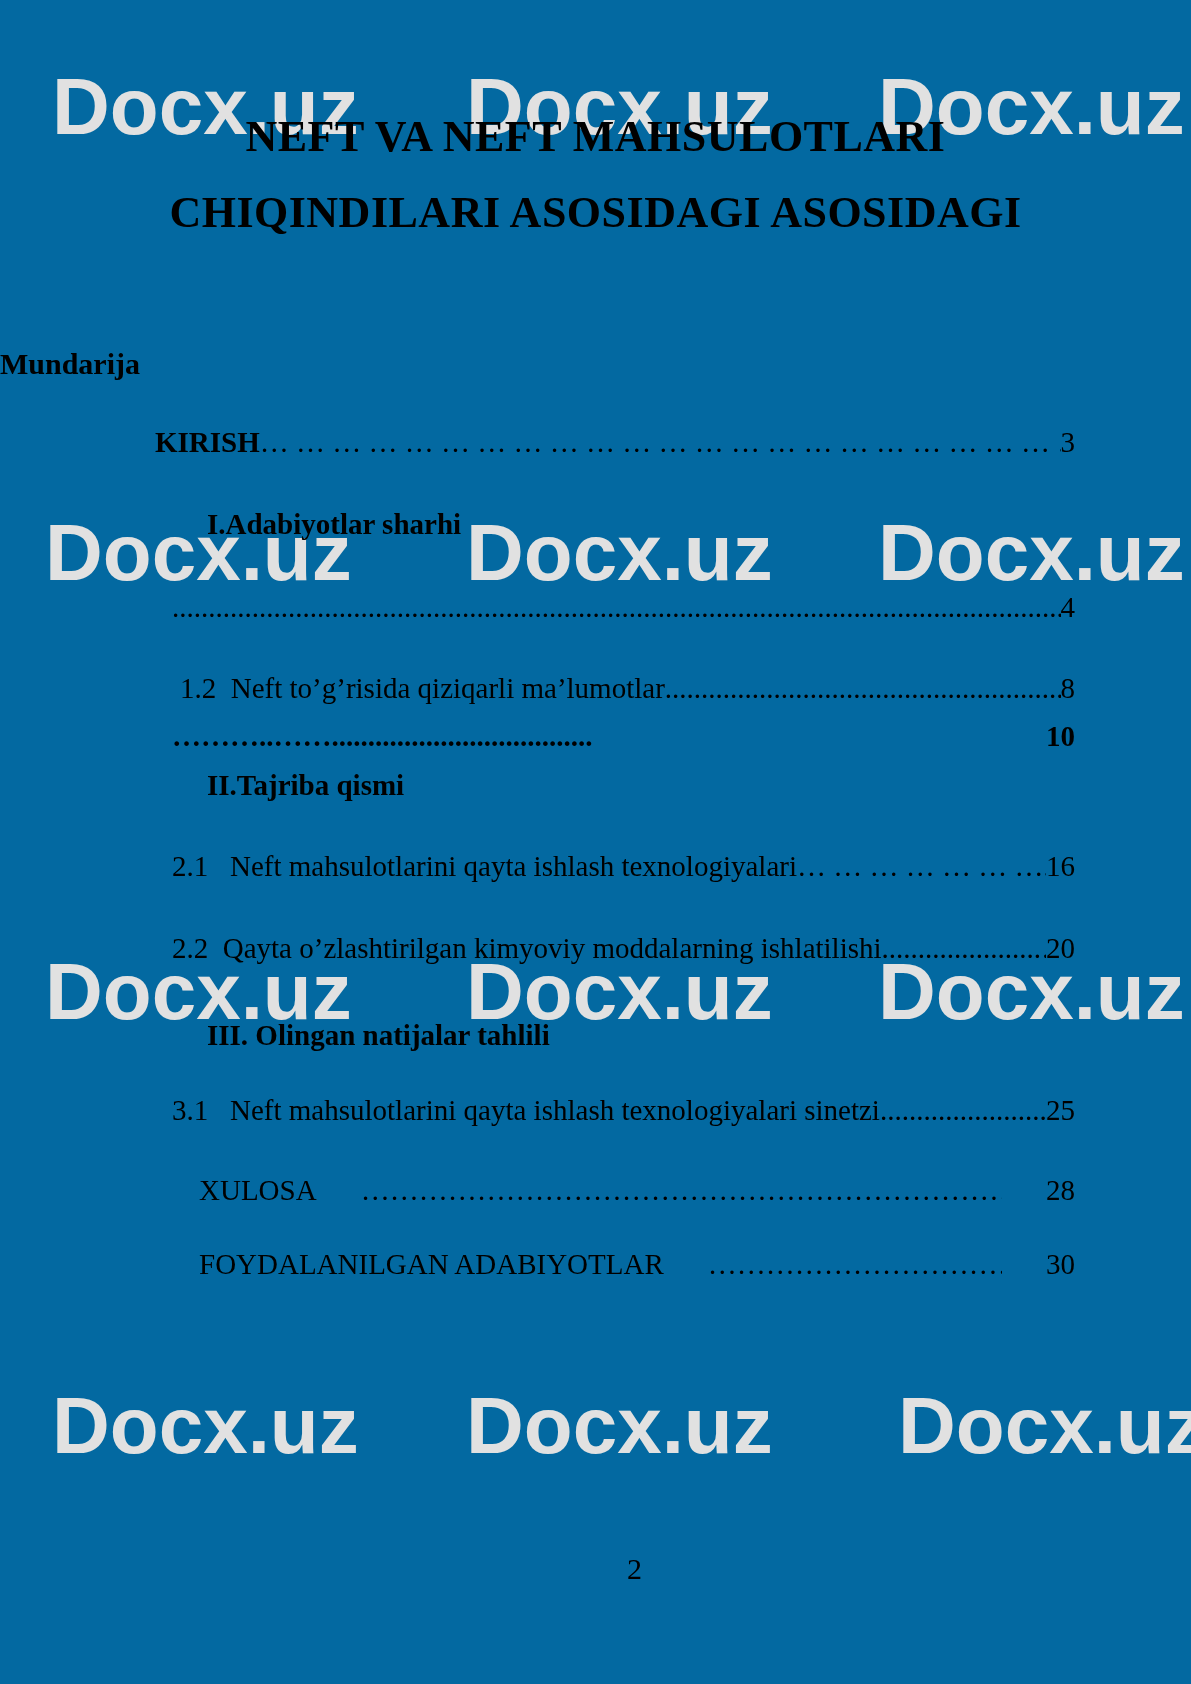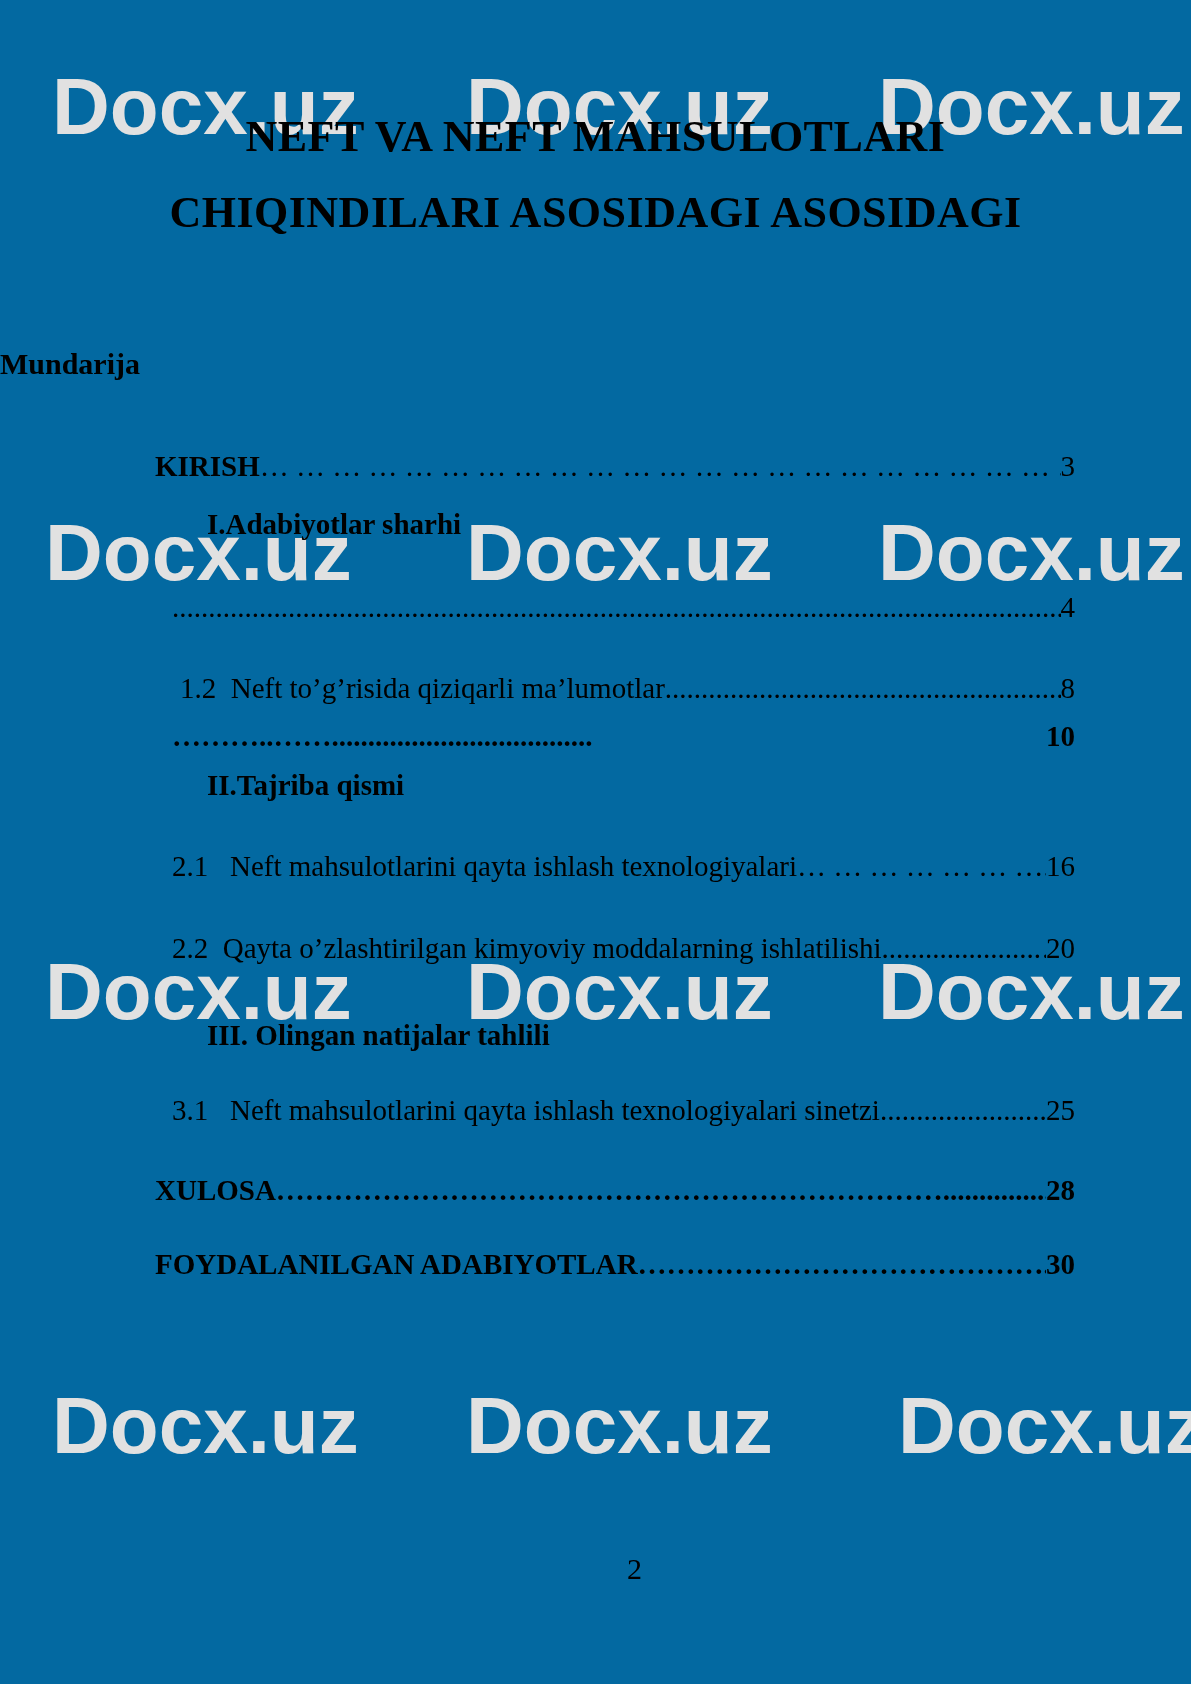--- a/index.html
+++ b/index.html
@@ -45,23 +45,23 @@
     right:116px;
     height:40px;
     font-size:29px;
     line-height:40px;
     display:flex;
     align-items:baseline;
   }
   .lab{white-space:pre;flex:0 0 auto;}
   .leader{flex:1 1 auto;overflow:hidden;white-space:nowrap;}
   .pg{flex:0 0 auto;white-space:pre;}
-  .lb .lab{font-weight:bold;margin-top:24px;}
+  .lb .lab{font-weight:bold;}
   .tb .leader,.tb .pg{font-weight:bold;}
-  .ab .lab,.ab .leader,.ab .pg{font-weight:bold;}
+  .ab .lab,.ab .leader,.ab .pg{font-weight:normal;margin-left:44px;}
   .heading .lab{font-weight:bold;margin-left:35px;}
   .page-num{
     left:78px;right:0;
     text-align:center;
     font-size:30px;
     line-height:40px;
   }
 </style>
 </head>
 <body>

